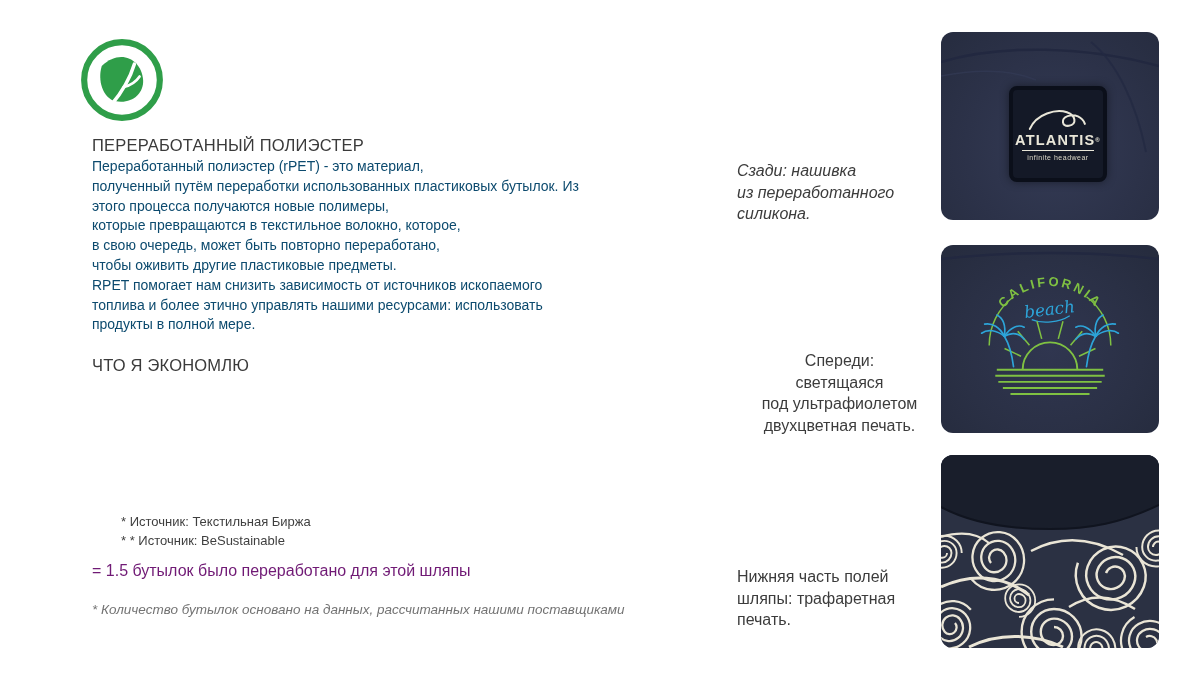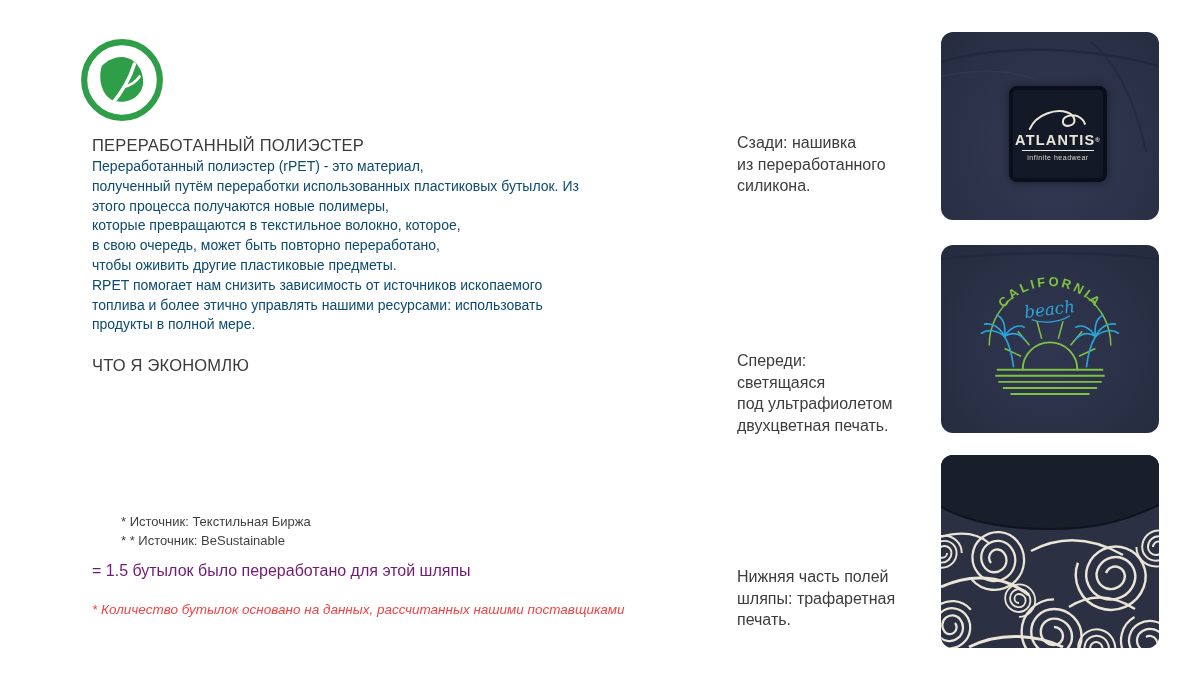--- a/index.html
+++ b/index.html
@@ -17,26 +17,26 @@
   
   .abs { position:absolute; left:92px; }
   .caps-heading { font-size:16.5px; letter-spacing:.2px; color:#3a3a3a; }
   .body-text { font-size:14px; line-height:19.8px; color:#0c4a6e; }
   #rpet-heading   { top:136px; }
   #rpet-body      { top:157px; width:680px; }
   #savings-heading{ top:356px; }
   #savings-body   { top:378px; width:680px; }
   #source-notes   { top:513px; font-size:13px; line-height:18.5px; color:#3f3f3f;margin-left:29px; }
   #bottles-line   { top:562px; font-size:16px; color:#701a75; }
-  #footnote       { top:602px; font-size:13.5px; font-style:italic; color:#ef4444; }
+  #footnote       { top:602px; font-size:13.5px; font-style:italic; color:#737373; }
 
   
   .photo-caption { position:absolute; left:737px; width:205px; font-size:16px; line-height:21.5px; color:#3c3c3c; }
-  #caption-back  { top:132px; }
-  #caption-front { top:350px; }
+  #caption-back  { top:160px;font-style:italic; }
+  #caption-front { top:350px;text-align:center; }
   #caption-brim  { top:566px; }
 
   
   .photo { position:absolute; left:941px; width:218px; border-radius:12px; overflow:hidden; }
   #photo-patch   { top:32px;  height:188px; background:radial-gradient(ellipse at 52% 62%, #343b55 0%, #2c3249 55%, #262c3f 100%); }
   #photo-print   { top:245px; height:188px; background:radial-gradient(ellipse at 50% 55%, #303650 0%, #2a3045 60%, #252b3d 100%); }
   #photo-pattern { top:455px; height:193px; background:#2b3143; }
   .photo svg.fx { position:absolute; left:0; top:0; }
 
   

